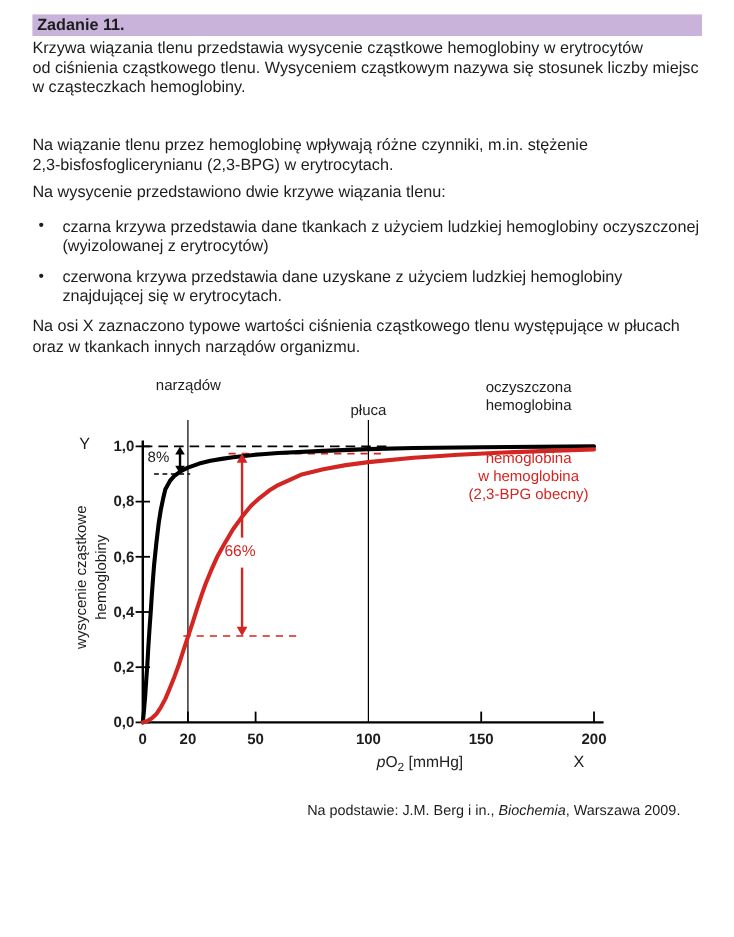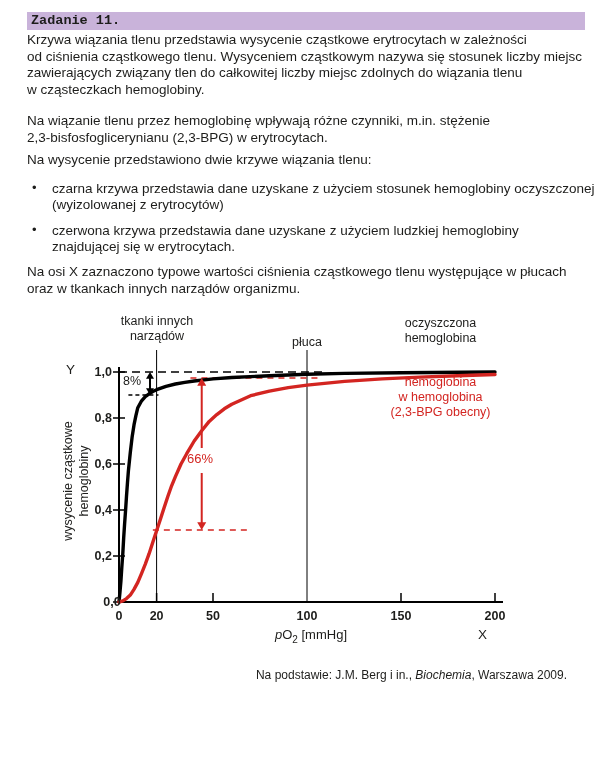--- a/index.html
+++ b/index.html
@@ -1,66 +1,65 @@
 <!DOCTYPE html>
 <html><head>
 <meta charset="utf-8">
 <style>
   html,body{margin:0;padding:0;background:#ffffff;}
   body{width:612px;height:781px;position:relative;font-family:"Liberation Sans","DejaVu Sans",sans-serif;color:#1d1d1b;}
   .abs{position:absolute;}
   .headerbar{left:27px;top:12px;width:554px;height:18px;line-height:18px;padding-left:4px;
-             font-weight:bold;font-size:13.5px;font-family:Liberation Mono, monospace;}
+             font-weight:bold;font-size:13.5px;}
   .para{left:27px;width:570px;font-size:13.5px;line-height:16.5px;}
   .para div{white-space:nowrap;}
   .bullet{left:27px;width:570px;font-size:13.5px;line-height:16px;}
   .bullet .dot{position:absolute;left:5px;top:-1px;font-size:13px;}
   .bullet .btxt{margin-left:25px;}
   .bullet .btxt div{white-space:nowrap;}
   .chart{left:0;top:305px;width:612px;height:356px;}
   .chart svg{position:absolute;left:0;top:0;}
   .clabel{position:absolute;font-size:12.5px;line-height:15px;text-align:center;}
   .tick{position:absolute;font-size:12.5px;line-height:14px;font-weight:bold;}
   .ytick{width:32px;text-align:right;}
   .xtick{width:40px;text-align:center;}
   .red{color:#d32521;}
   .ylabel{position:absolute;left:-11px;top:159px;width:176px;height:34px;
           transform:rotate(-90deg);text-align:center;font-size:12.5px;line-height:16px;}
   .axisletter{position:absolute;font-size:13.5px;}
-  .xaxtitle{position:absolute;left:236px;top:322px;width:150px;text-align:center;font-size:13px;}
+  .xaxtitle{position:absolute;left:236px;top:322px;width:150px;text-align:right;font-size:13px;}
   .xaxtitle i{font-style:italic;}
   .xaxtitle sub{font-size:10px;}
   .citation{left:0;top:668px;width:567px;text-align:right;font-size:12px;}
   .citation .it{font-style:italic;}
 </style>
 </head>
 <body>
 
 <div class="abs headerbar" style="background: rgb(201, 179, 218);">Zadanie 11.</div>
 
 <div class="abs para" style="top:32px;">
-  <div>Krzywa wiązania tlenu przedstawia wysycenie cząstkowe erytrocytach w zależności</div>
+  <div>Krzywa wiązania tlenu przedstawia wysycenie cząstkowe hemoglobiny w erytrocytów</div>
   <div>od ciśnienia cząstkowego tlenu. Wysyceniem cząstkowym nazywa się stosunek liczby miejsc</div>
-  <div>zawierających związany tlen do całkowitej liczby miejsc zdolnych do wiązania tlenu</div>
   <div>w cząsteczkach hemoglobiny.</div>
 </div>
 
 <div class="abs para" style="top:113px;">
   <div>Na wiązanie tlenu przez hemoglobinę wpływają różne czynniki, m.in. stężenie</div>
   <div>2,3-bisfosfoglicerynianu (2,3-BPG) w erytrocytach.</div>
 </div>
 
 <div class="abs para" style="top:152px;">
   <div>Na wysycenie przedstawiono dwie krzywe wiązania tlenu:</div>
 </div>
 
 <div class="abs bullet" style="top:181px;">
   <span class="dot">•</span>
   <div class="btxt">
-    <div>czarna krzywa przedstawia dane uzyskane z użyciem stosunek hemoglobiny oczyszczonej</div>
+    <div>czarna krzywa przedstawia dane tkankach z użyciem ludzkiej hemoglobiny oczyszczonej</div>
     <div>(wyizolowanej z erytrocytów)</div>
   </div>
 </div>
 
 <div class="abs bullet" style="top:223px;">
   <span class="dot">•</span>
   <div class="btxt">
     <div>czerwona krzywa przedstawia dane uzyskane z użyciem ludzkiej hemoglobiny</div>
     <div>znajdującej się w erytrocytach.</div>
   </div>
@@ -108,40 +107,39 @@
   <div class="ylabel">
     <div>wysycenie cząstkowe</div>
     <div>hemoglobiny</div>
   </div>
 
   <div class="xaxtitle">
     <i>p</i><span>O</span><sub>2</sub><span> [mmHg]</span>
   </div>
 
   <div class="clabel" style="left:92px;top:9px;width:130px;">
-    <div>tkanki innych</div>
     <div>narządów</div>
   </div>
   <div class="clabel" style="left:257px;top:30px;width:100px;">
     <div>płuca</div>
   </div>
 
   <div class="clabel" style="left:368px;top:11px;width:145px;">
     <div>oczyszczona</div>
     <div>hemoglobina</div>
   </div>
   <div class="clabel red" style="left:368px;top:70px;width:145px;">
     <div>hemoglobina</div>
     <div>w hemoglobina</div>
     <div>(2,3-BPG obecny)</div>
   </div>
 
   <div class="clabel" style="left:123px;top:69px;">8%</div>
   <div class="clabel red" style="left:187px;top:146px;font-size:13px;">66%</div>
-<div class="tick ytick" style="left: 96px; top: 290px; text-align: center;">0,0</div>
+<div class="tick ytick" style="left: 80px; top: 290px;">0,0</div>
     <div class="tick ytick" style="left: 80px; top: 244px;">0,2</div>
     <div class="tick ytick" style="left: 80px; top: 198px;">0,4</div>
     <div class="tick ytick" style="left: 80px; top: 152px;">0,6</div>
     <div class="tick ytick" style="left: 80px; top: 106px;">0,8</div>
     <div class="tick ytick" style="left: 80px; top: 60px;">1,0</div>
     <div class="tick xtick" style="left: 99px; top: 304px;">0</div>
     <div class="tick xtick" style="left: 136.6px; top: 304px;">20</div>
     <div class="tick xtick" style="left: 193px; top: 304px;">50</div>
     <div class="tick xtick" style="left: 287px; top: 304px;">100</div>
     <div class="tick xtick" style="left: 381px; top: 304px;">150</div>

